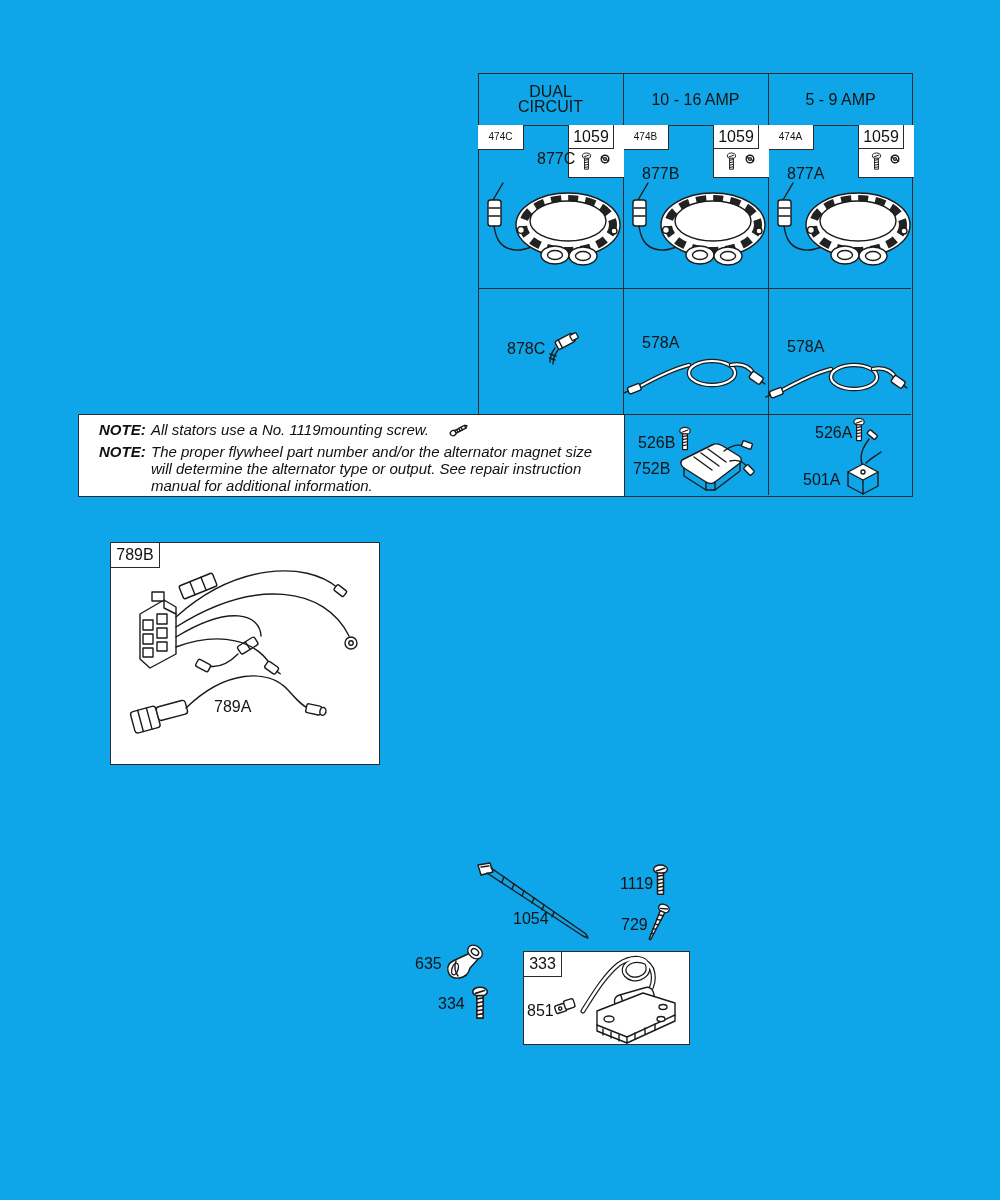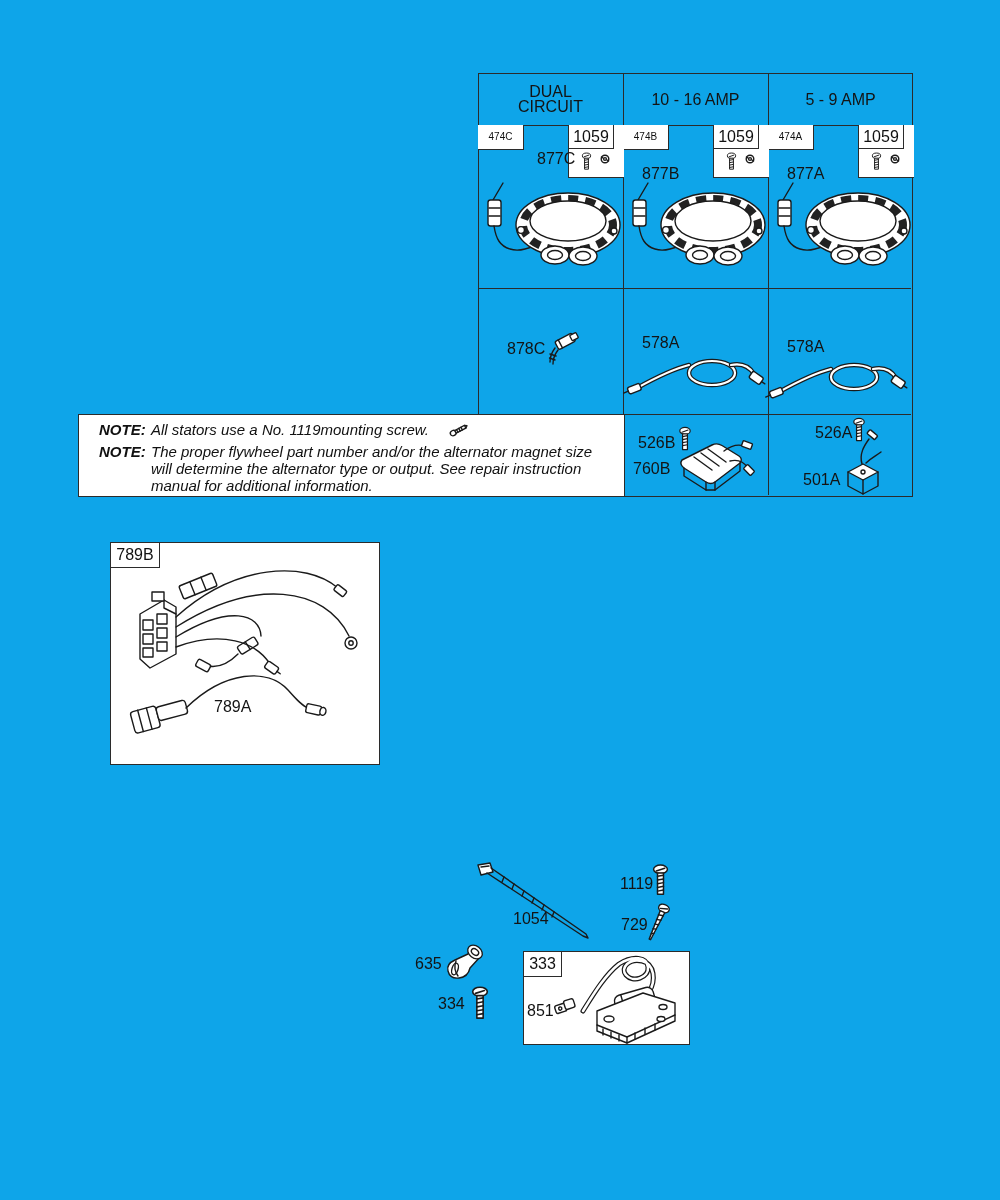--- a/index.html
+++ b/index.html
@@ -219,21 +219,21 @@
   <div class="plabel" style="left:638px;top:434px;">526B</div>
   <svg style="left:678px;top:427px;" width="14" height="26" viewBox="0 0 16 30">
     <ellipse class="sf" cx="8" cy="4.5" rx="6" ry="4"></ellipse>
       <line class="s" x1="4.5" y1="6" x2="11.5" y2="3.5"></line>
     <rect class="sf" x="5.2" y="8" width="5.6" height="18"></rect>
     <line class="s" x1="5.2" y1="11" x2="10.8" y2="10"></line>
       <line class="s" x1="5.2" y1="14.5" x2="10.8" y2="13.5"></line>
     <line class="s" x1="5.2" y1="18" x2="10.8" y2="17"></line>
       <line class="s" x1="5.2" y1="21.5" x2="10.8" y2="20.5"></line>
   </svg>
-  <div class="plabel" style="left:633px;top:460px;">760B</div>
+  <div class="plabel" style="left:633px;top:460px;">752B</div>
   <svg style="left:668px;top:437px;" width="85" height="58" viewBox="0 0 85 58">
     <path class="sf" d="M14,23 L44,8 Q49,5.5 54,8.5 L71,19 Q75,22 72,26 L47,45 Q43,48 38,45 L16,31 Q11,27 14,23 Z"></path>
     <path class="s" d="M16,31 L16,39 L38,53 L38,45"></path>
       <path class="s" d="M47,45 L47,53 L38,53"></path>
     <path class="s" d="M47,53 L72,34 L72,26"></path>
     <line class="s" x1="26" y1="20" x2="44" y2="33"></line>
       <line class="s" x1="33" y1="16" x2="51" y2="29"></line>
       <line class="s" x1="40" y1="12" x2="58" y2="25"></line>
     <path class="s" d="M56,14 C64,8 70,7 76,9"></path>
       <g transform="rotate(20 79 8)">

